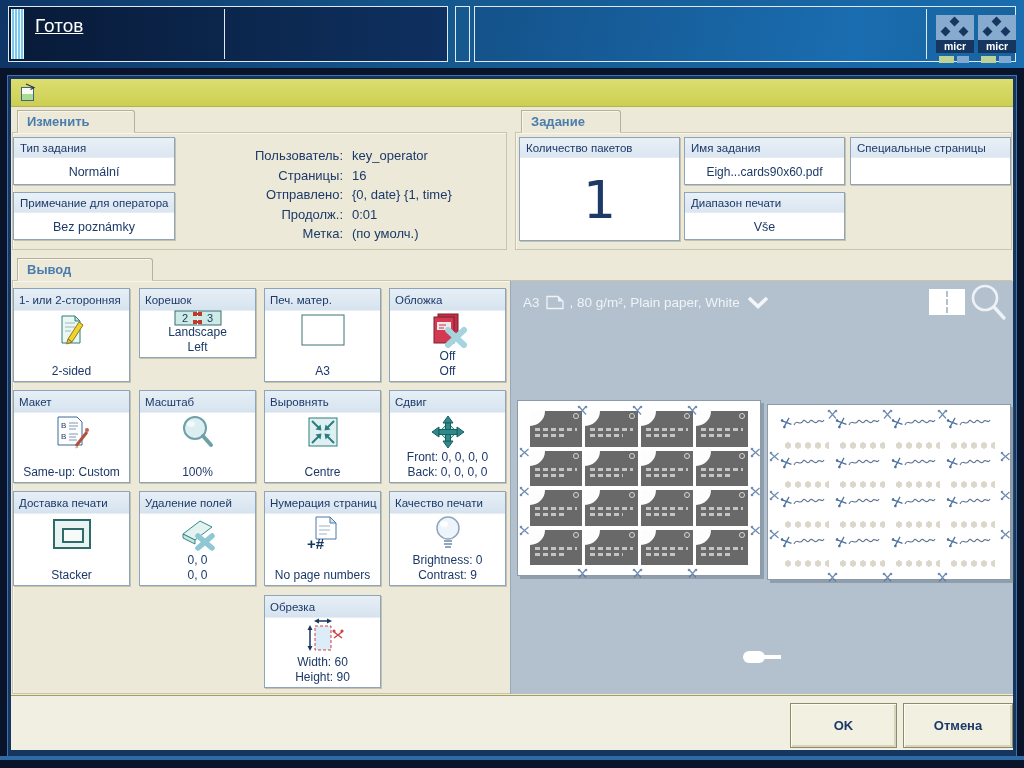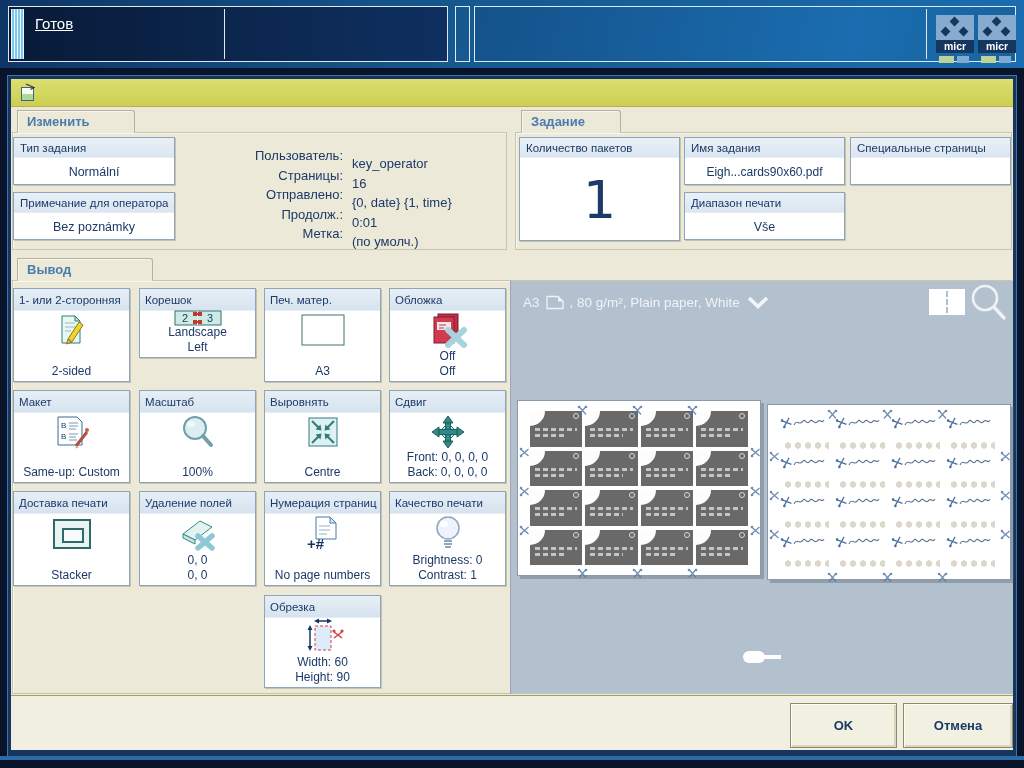--- a/index.html
+++ b/index.html
@@ -8,21 +8,21 @@
   .stage { position:relative; width:1024px; height:768px; overflow:hidden; background:#09142b; }
 
   
   .topbar { position:absolute; left:0; top:0; width:1024px; height:68px;
             background:linear-gradient(100deg,#0e3566 0%,#15598f 45%,#1a6db0 100%); }
   .tb-box { position:absolute; border:1px solid #dfe9f3; }
   .tb-left { left:8px; top:6px; width:440px; height:56px;
              background:linear-gradient(90deg,#081a38,#0c2850 60%,#0e3060); }
   .tb-stripes { position:absolute; left:2px; top:2px; width:13px; height:50px;
                 background:repeating-linear-gradient(90deg,#f2fbff 0 1.5px,#7cc7ec 1.5px 3px); }
-  .tb-status { position:absolute; left:26px; top:8px; color:#ffffff; font-size:15px;text-decoration:underline; }
+  .tb-status { position:absolute; left:26px; top:8px; color:#ffffff; font-size:19px;text-decoration:underline; }
   .tb-div1 { position:absolute; left:215px; top:2px; width:1px; height:50px; background:#dfe9f3; }
   .tb-mid { left:455px; top:6px; width:15px; height:56px; }
   .tb-right { left:474px; top:6px; width:542px; height:56px;
               background:linear-gradient(100deg,#14528a,#1a6db0 70%,#17639e); }
   .tb-div2 { position:absolute; left:451px; top:2px; width:1px; height:50px; background:#dfe9f3; }
   .micr-wrap { position:absolute; left:461px; top:8px; width:80px; height:46px; }
   .micr-unit { position:absolute; top:0; width:38px; }
   .micr-top { position:relative; width:38px; height:25px; background:#86abcf; }
   .diamond { position:absolute; width:7px; height:7px; background:#16365f; transform:rotate(45deg); }
   .micr-band { width:38px; height:13px; background:#16365f; color:#fff; font-size:10.5px;
@@ -54,21 +54,21 @@
   .field-h { height:20px; background:linear-gradient(#e9f0f7,#dbe6f1); color:#1c3968;
              font-size:11.5px; line-height:20px; padding-left:6px;
              border-bottom:1px solid #e6edf4; white-space:nowrap; overflow:hidden; }
   .field-v { position:absolute; left:0; right:0; bottom:0; top:21px; display:flex;
              align-items:center; justify-content:center; font-size:12.5px; color:#1c3968; }
   .big-one { font-family:"DejaVu Sans", sans-serif; font-size:52px; color:#1c3968; }
 
   .info-list { position:absolute; left:140px; top:69px; width:352px; }
   .info-row { display:flex; height:19.5px; font-size:13px; color:#1c3968; }
   .info-row .lbl { width:192px; text-align:right; }
-  .info-row .val { margin-left:9px; white-space:nowrap;margin-top:8px; }
+  .info-row .val { margin-left:9px; white-space:nowrap; }
 
   .tile { position:absolute; background:#fff; border:1px solid #8da4bb;
           box-shadow:1px 1px 0 #c6c2ac; }
   .tile-h { height:22px; background:linear-gradient(#e7eff6,#d6e3ef); color:#1c3968;
             font-size:11.5px; line-height:22px; padding-left:5px;
             border-bottom:1px solid #e8eef5; white-space:nowrap; overflow:hidden; }
   .tile-icon { position:absolute; left:0; right:0; top:24px; bottom:34px; display:flex;
                align-items:center; justify-content:center; }
   .tile-vals { position:absolute; left:0; right:0; bottom:3px; text-align:center;
                font-size:12px; line-height:14.5px; color:#1c3968; }
@@ -413,21 +413,21 @@
           <div class="tile-h">Качество печати</div>
           <div class="tile-icon">
             <svg width="26" height="37" viewBox="0 0 26 37">
               <circle cx="13" cy="13" r="11" fill="#eef4fb" stroke="#90a6bc" stroke-width="1.5"></circle>
               <ellipse cx="9" cy="9" rx="4" ry="3" fill="#ffffff"></ellipse>
               <path d="M9,26 h8 M9,29 h8 M10,32 h6" stroke="#90a6bc" stroke-width="2"></path>
             </svg>
           </div>
           <div class="tile-vals">
             <div>Brightness: 0</div>
-            <div>Contrast: 1</div>
+            <div>Contrast: 9</div>
           </div>
         </div>
         <div class="tile" style="left: 253px; top: 516px; width: 117px; height: 93px;">
           <div class="tile-h">Обрезка</div>
           <div class="tile-icon">
             <svg width="42" height="40" viewBox="0 0 42 40">
               <rect x="13" y="9" width="16" height="24" fill="#dcecf8" stroke="#d04040" stroke-dasharray="3 2"></rect>
               <g stroke="#17365f" stroke-width="1.5">
                 <path d="M14,4 h14"></path>
                 <path d="M8,10 v22"></path>

